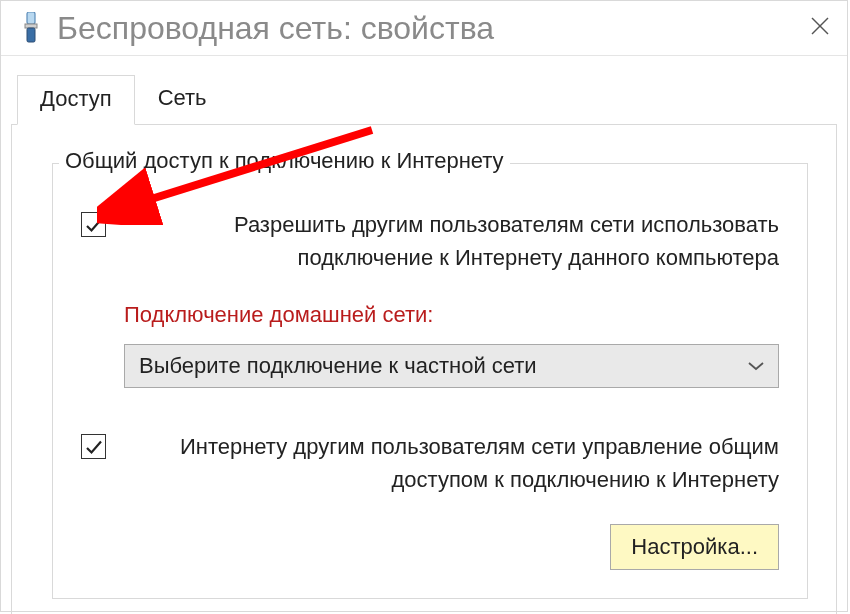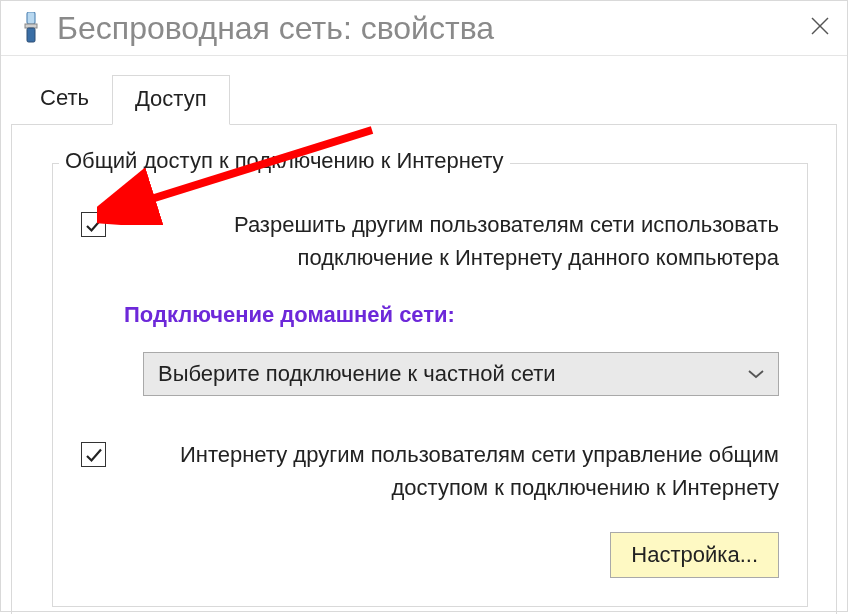--- a/index.html
+++ b/index.html
@@ -127,27 +127,26 @@
       width: 18px;
       height: 18px;
     }
     .check-label {
       font-size: 22px;
       color: #222;
       line-height: 1.5;
     }
     .sub-label {
       font-size: 22px;
-      color: #6d28d9;
+      color: #b91c1c;
       margin-left: 43px;
-      margin-bottom: 24px;
-      font-weight: bold;
+      margin-bottom: 16px;
     }
     .dropdown {
-      margin-left: 62px;
+      margin-left: 43px;
       height: 44px;
       border: 1px solid #a9a9a9;
       background: #e9e9e9;
       display: flex;
       align-items: center;
       justify-content: space-between;
       padding: 0 14px;
       cursor: pointer;
       margin-bottom: 42px;
       font-size: 22px;
@@ -194,22 +193,22 @@
         <svg width="18" height="18" viewBox="0 0 18 18">
           <line x1="1" y1="1" x2="17" y2="17" stroke="#555" stroke-width="1.5"></line>
           <line x1="17" y1="1" x2="1" y2="17" stroke="#555" stroke-width="1.5"></line>
         </svg>
       </span>
     </div>
   </div>
 
   <div class="client">
     <div class="tabstrip">
+      <div class="tab active">Доступ</div>
       <div class="tab inactive">Сеть</div>
-      <div class="tab active">Доступ</div>
     </div>
 
     <div class="tabpanel">
 
       <div class="groupbox">
         <div class="groupbox-legend">Общий доступ к подключению к Интернету</div>
 
         <div class="check-row">
           <div class="checkbox">
             <svg viewBox="0 0 18 18">

